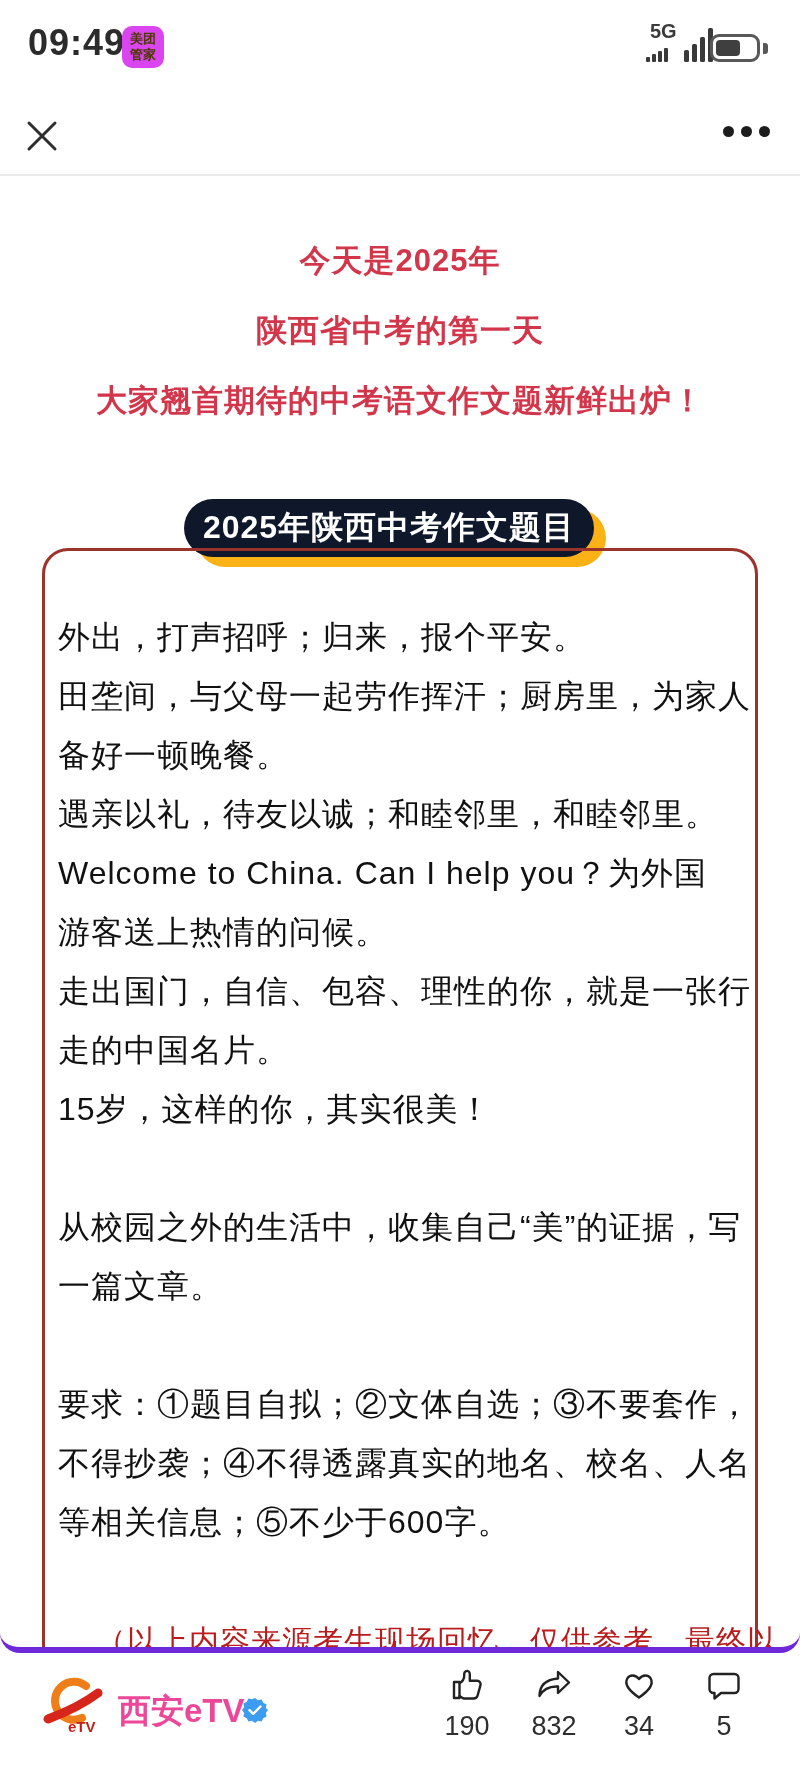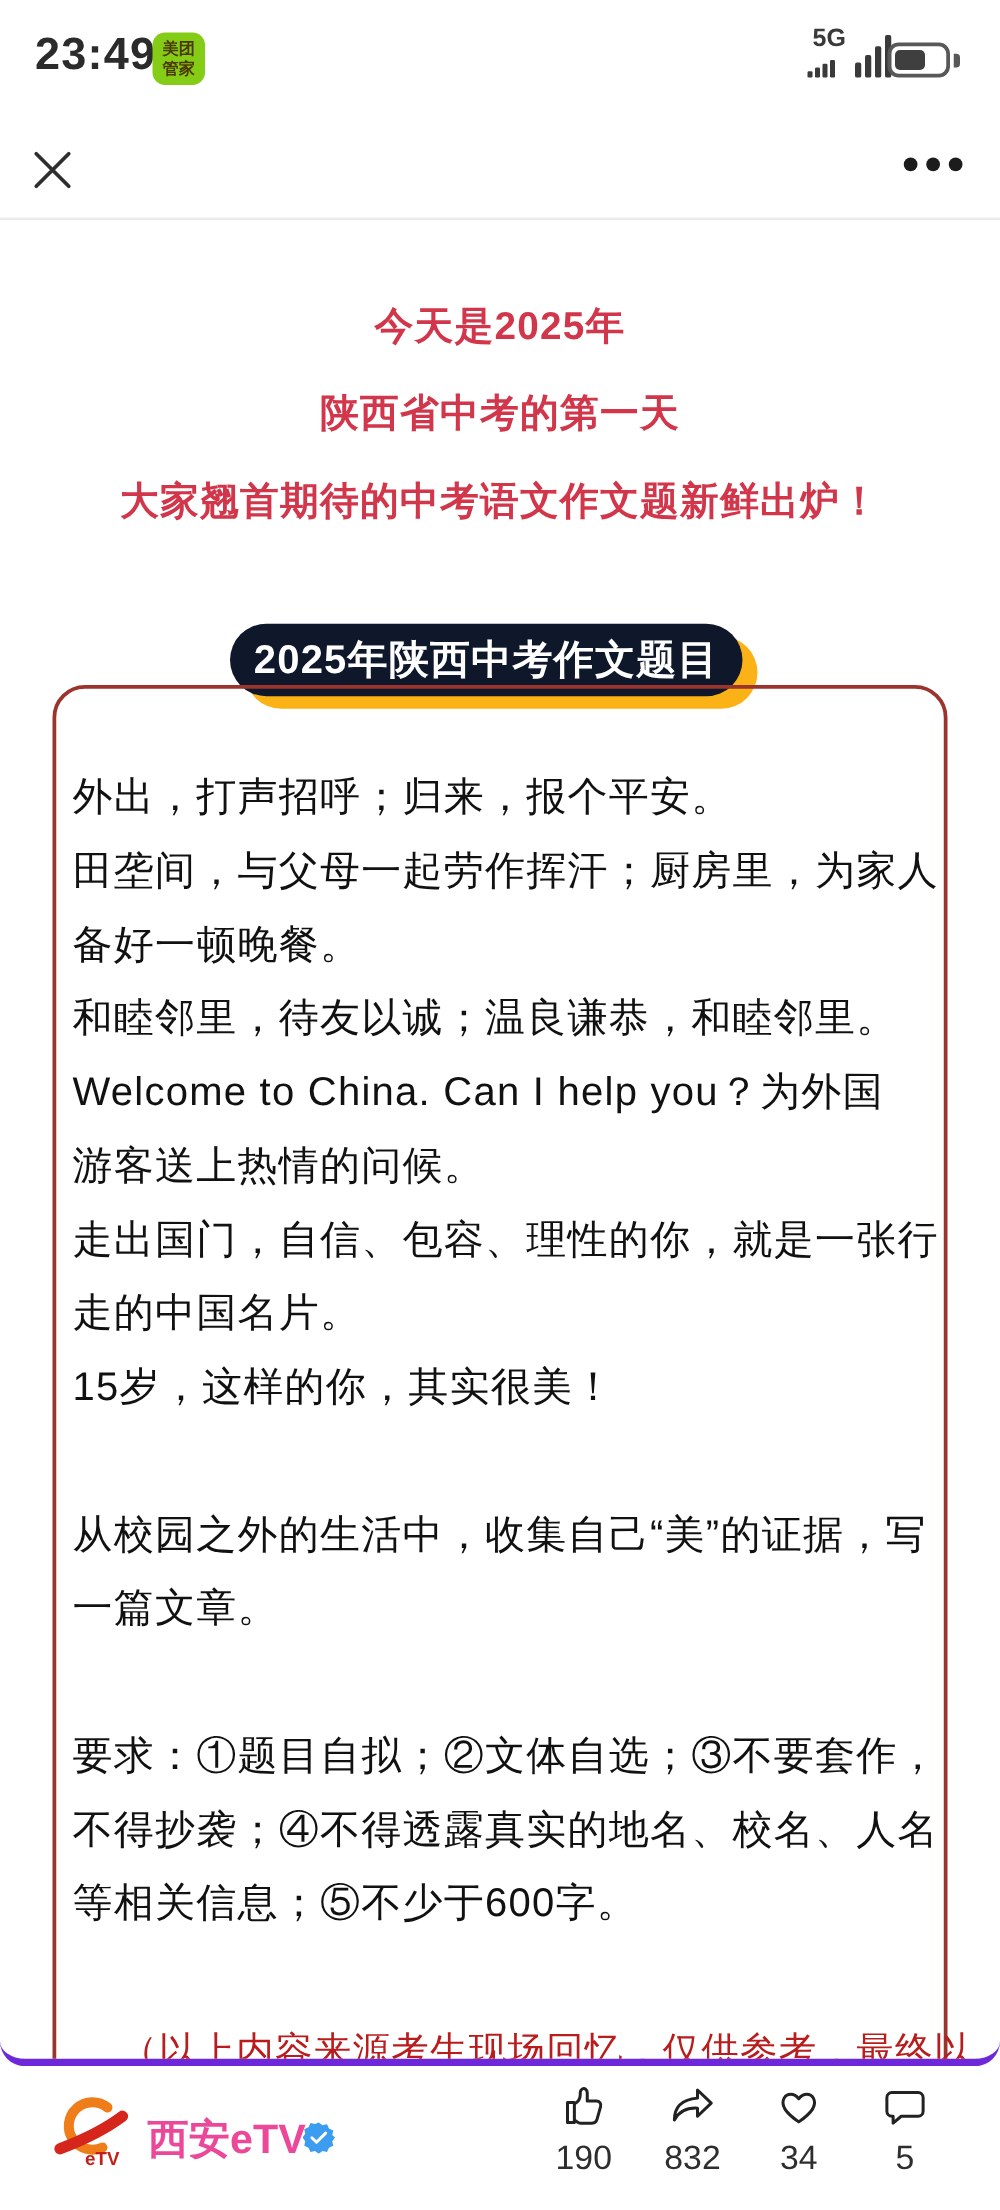--- a/index.html
+++ b/index.html
@@ -6,21 +6,21 @@
   html,body { background:#777; }
   body { font-family:"Liberation Sans", sans-serif; }
   .screen {
     position:relative; width:800px; height:1768px;
     background:#ffffff; overflow:hidden; margin:0 auto;
   }
   
   .time { position:absolute; left:28px; top:22px; font-size:36px; font-weight:700; color:#2b2b2b; letter-spacing:1px; }
   .app-badge {
     position:absolute; left:122px; top:26px; width:42px; height:42px;
-    background:#84cc16; border-radius:10px; color:#4d3800;
+    background:#d946ef; border-radius:10px; color:#4d3800;
     font-size:13px; font-weight:700; line-height:16px; text-align:center;
     display:flex; flex-direction:column; justify-content:center;
   }
   .net-label { position:absolute; left:650px; top:20px; font-size:20px; font-weight:700; color:#3a3a3a; }
   .mini-bars { position:absolute; left:646px; top:48px; display:flex; align-items:flex-end; gap:2px; }
   .mini-bars i { display:block; width:4px; background:#3a3a3a; border-radius:1px; }
   .big-bars { position:absolute; left:684px; top:28px; display:flex; align-items:flex-end; gap:3px; height:34px; }
   .big-bars i { display:block; width:5px; background:#3a3a3a; border-radius:1.5px; }
   .battery { position:absolute; left:710px; top:34px; width:50px; height:28px; border:3px solid #585858; border-radius:9px; padding:3px; }
   .battery .fill { width:62%; height:100%; background:#3f3f3f; border-radius:4px; }
@@ -59,21 +59,21 @@
   .action.like    { left:430px; }
   .action.share   { left:517px; }
   .action.heart   { left:602px; }
   .action.comment { left:687px; }
 </style>
 </head>
 <body>
 
 <div class="screen">
 
-  <div class="time">23:49</div>
+  <div class="time">09:49</div>
   <div class="app-badge">
     <span>美团</span>
     <span>管家</span>
   </div>
   <div class="net-label">5G</div>
   <div class="mini-bars">
     <i style="height:5px"></i>
       <i style="height:8px"></i>
       <i style="height:11px"></i>
       <i style="height:14px"></i>
@@ -109,21 +109,21 @@
     </div>
 
     <div class="title-shadow"></div>
     <div class="title-pill">2025年陕西中考作文题目</div>
 
     <div class="essay-box">
       <div>
           <div class="essay-line">外出，打声招呼；归来，报个平安。</div>
           <div class="essay-line">田垄间，与父母一起劳作挥汗；厨房里，为家人</div>
           <div class="essay-line">备好一顿晚餐。</div>
-          <div class="essay-line">和睦邻里，待友以诚；温良谦恭，和睦邻里。</div>
+          <div class="essay-line">遇亲以礼，待友以诚；和睦邻里，和睦邻里。</div>
           <div class="essay-line">Welcome to China. Can I help you？为外国</div>
           <div class="essay-line">游客送上热情的问候。</div>
           <div class="essay-line">走出国门，自信、包容、理性的你，就是一张行</div>
           <div class="essay-line">走的中国名片。</div>
           <div class="essay-line">15岁，这样的你，其实很美！</div>
           <div class="essay-line">&nbsp;</div>
           <div class="essay-line">从校园之外的生活中，收集自己“美”的证据，写</div>
           <div class="essay-line">一篇文章。</div>
           <div class="essay-line">&nbsp;</div>
           <div class="essay-line">要求：①题目自拟；②文体自选；③不要套作，</div>

